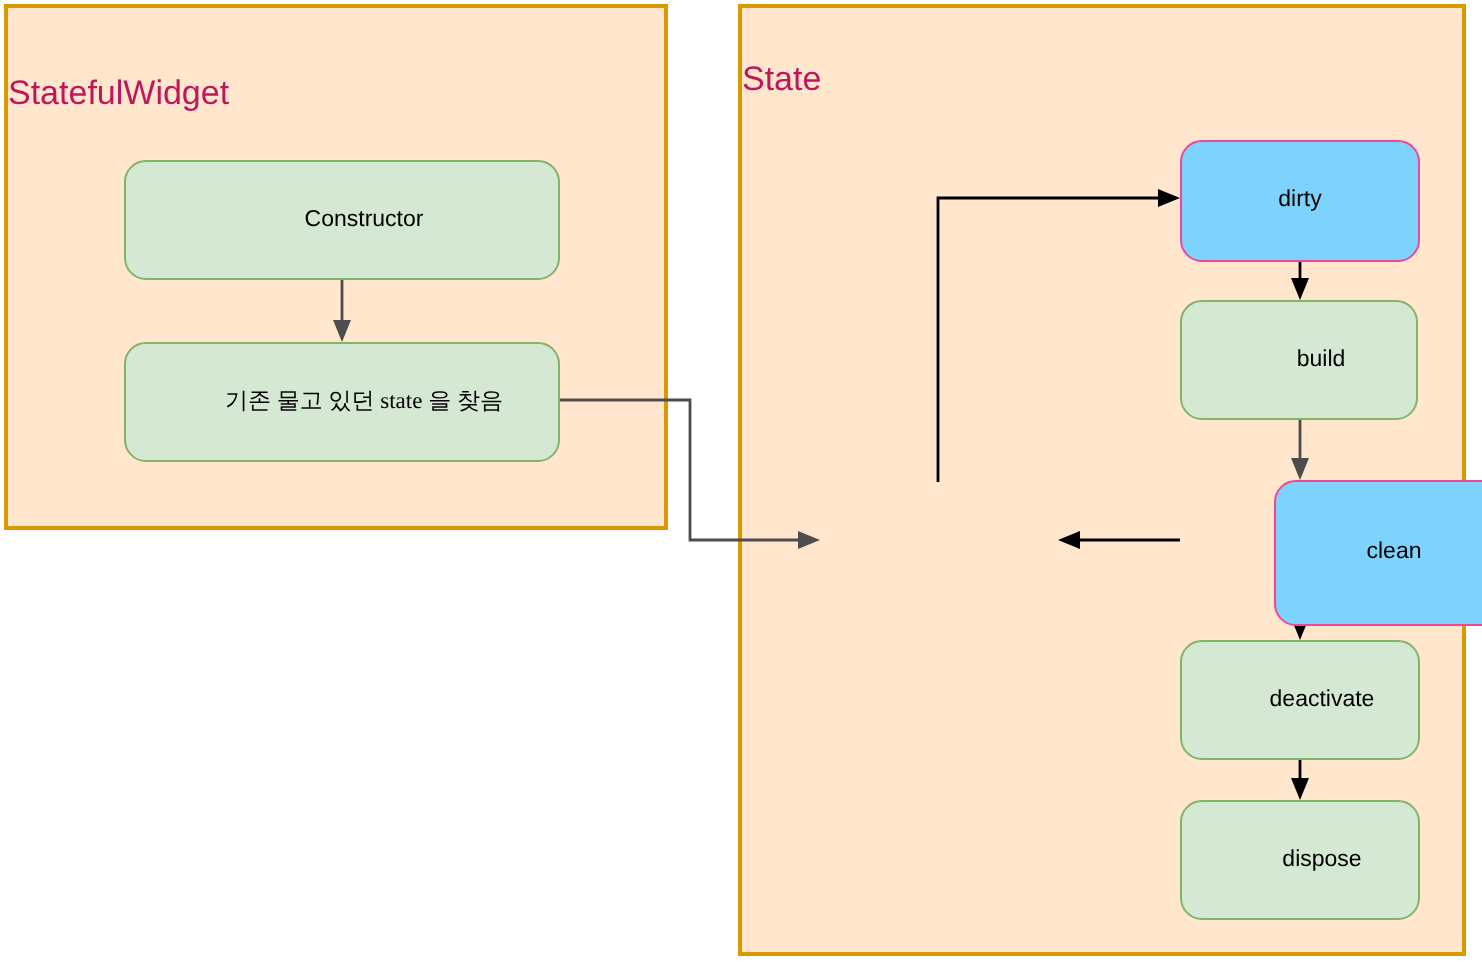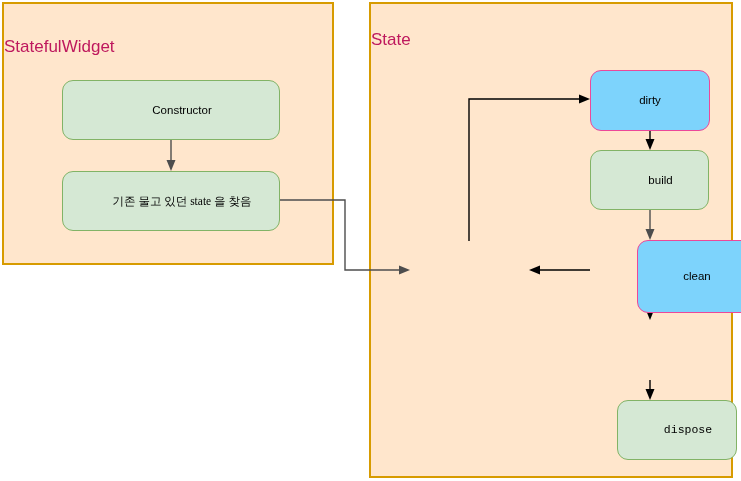--- a/index.html
+++ b/index.html
@@ -66,21 +66,21 @@
     border: 1px solid #ec4899;
   }
 
   #node-constructor   { left: 62px;  top: 80px;  width: 218px; height: 60px; }
   #node-find-state    { left: 62px;  top: 171px; width: 218px; height: 60px; font-family: Liberation Serif, serif; }
   #node-didupdate     { left: 410px; top: 241px; width: 119px; height: 59px; }
   #node-dirty         { left: 590px; top: 70px;  width: 120px; height: 61px; }
   #node-build         { left: 590px; top: 150px; width: 119px; height: 60px; }
   #node-clean         { left: 590px; top: 240px; width: 120px; height: 73px; margin-left: 47px; }
   #node-deactivate    { left: 590px; top: 320px; width: 120px; height: 60px; }
-  #node-dispose       { left: 617px; top: 400px; width: 120px; height: 60px; font-family: Liberation Mono, monospace; }
+  #node-dispose       { left: 590px; top: 400px; width: 120px; height: 60px; }
 
   #edges {
     position: absolute;
     left: 0;
     top: 0;
     width: 741px;
     height: 481px;
     pointer-events: none;
   }
   .edge-path {
@@ -159,16 +159,17 @@
 
   <div class="node green" id="node-find-state">기존 물고 있던 state 을 찾음</div>
 
 
   <div class="node purple" id="node-dirty">dirty</div>
 
   <div class="node green" id="node-build">build</div>
 
   <div class="node purple" id="node-clean">clean</div>
 
+  <div class="node green" id="node-deactivate">deactivate</div>
 
   <div class="node green" id="node-dispose">dispose</div>
 
 </div>
 
 </body></html>

